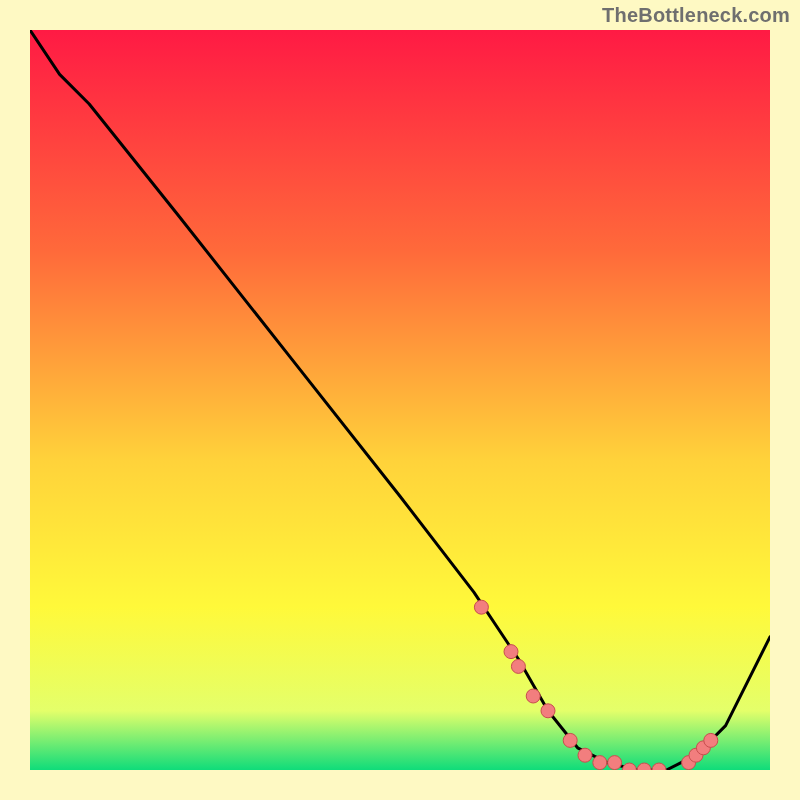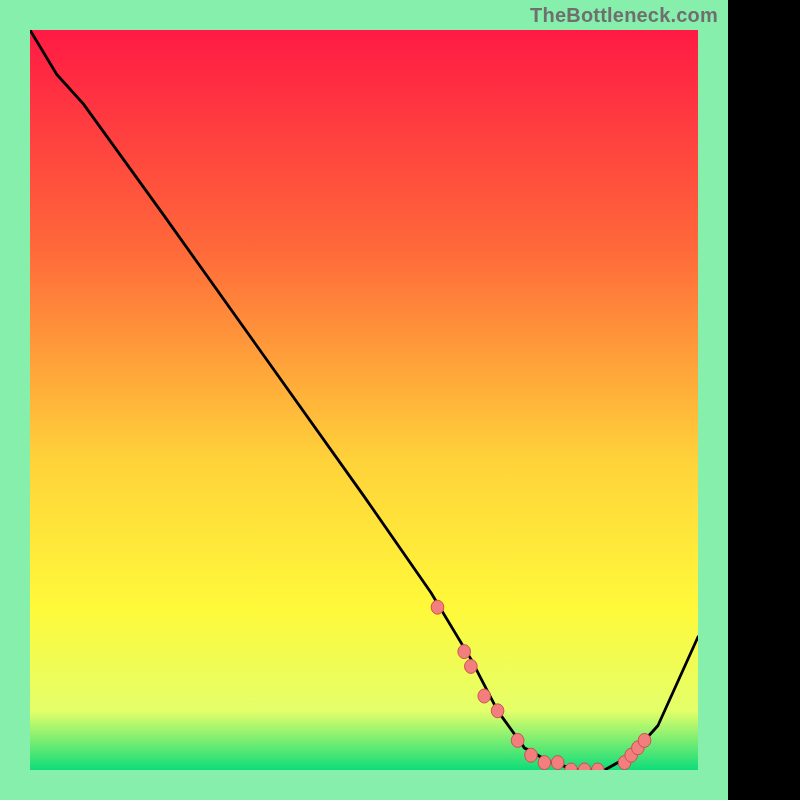--- a/index.html
+++ b/index.html
@@ -6,23 +6,23 @@
     margin: 0;
     padding: 0;
     width: 800px;
     height: 800px;
     background: #000;
     font-family: Arial, Helvetica, sans-serif;
     overflow: hidden;
   }
   .frame {
     position: relative;
-    width: 728px;
+    width: 800px;
     height: 800px;
-    background: #86efac;
+    background: #fef9c3;
   }
   .attribution {
     position: absolute;
     top: 4px;
     right: 10px;
     color: #6f6f6f;
     font-size: 20px;
     font-weight: 600;
     letter-spacing: 0.2px;
   }

